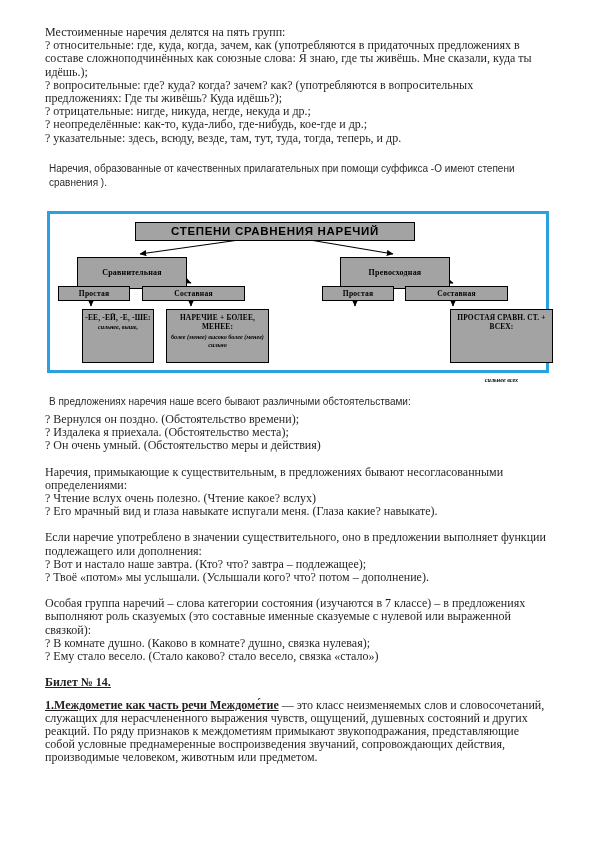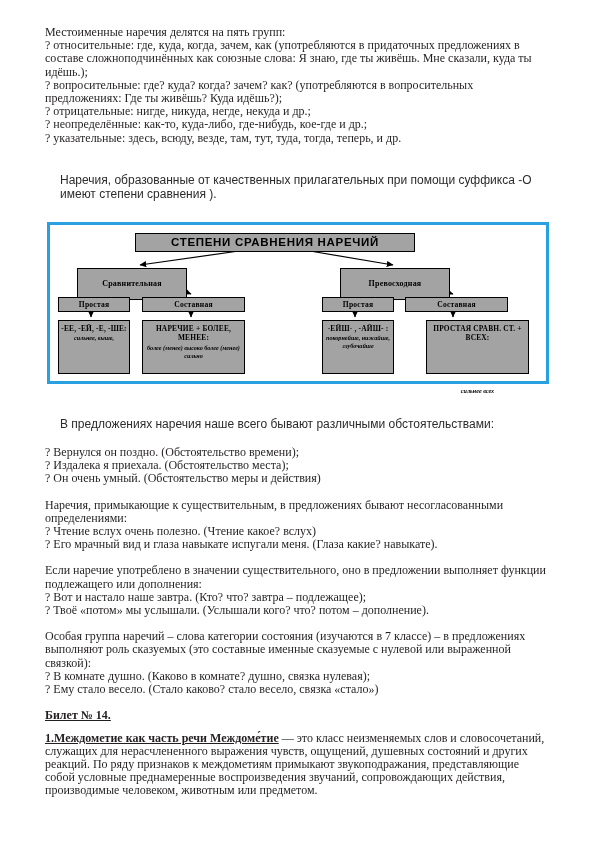--- a/index.html
+++ b/index.html
@@ -25,23 +25,23 @@
   }
   p.serif {
     font-family: "Liberation Serif", serif;
     font-size: 12px;
     line-height: 13.2px;
     margin: 0;
     text-align: left;
   }
   p.sans {
     font-family: "Liberation Sans", sans-serif;
-    font-size: 12px;
+    font-size: 10px;
     line-height: 14.4px;
-    margin: 15px;
+    margin: 4px;
     color: #2b2b2b;
   }
   .gap-sm { height: 9px; }
   .gap-md { height: 13px; }
   .gap-lg { height: 18px; }
   .bold-ul {
     font-weight: bold;
     text-decoration: underline;
   }
 
@@ -98,20 +98,21 @@
   .lvl3.a { left: 8px;   top: 72px; width: 72px; }
   .lvl3.b { left: 92px;  top: 72px; width: 103px; }
   .lvl3.c { left: 272px; top: 72px; width: 72px; }
   .lvl3.d { left: 355px; top: 72px; width: 103px; }
   .leaf {
     top: 95px;
     height: 54px;
     font-family: "Liberation Serif", serif;
     padding: 3px 2px;
     justify-content: flex-start;
+    margin-left: 24px;
   }
   .leaf.a { left: 8px;   width: 72px; }
   .leaf.b { left: 92px;  width: 103px; }
   .leaf.c { left: 272px; width: 72px; }
   .leaf.d { left: 376px; width: 103px; gap: 43px; }
   .leaf .hd {
     font-size: 7.4px;
     font-weight: bold;
     letter-spacing: 0.2px;
     line-height: 9.6px;
@@ -180,24 +181,20 @@
       <div class="dbox leaf a">
         <div class="hd">-ЕЕ, -ЕЙ, -Е, -ШЕ:</div>
         <div class="ex">сильнее, выше,</div>
       </div>
 
       <div class="dbox leaf b">
         <div class="hd">НАРЕЧИЕ + БОЛЕЕ, МЕНЕЕ:</div>
         <div class="ex">более (менее) высоко более (менее) сильно</div>
       </div>
 
-      <div class="dbox leaf c">
-        <div class="hd">-ЕЙШ- , -АЙШ- :</div>
-        <div class="ex">покорнейше, нижайше, глубочайше</div>
-      </div>
 
       <div class="dbox leaf d">
         <div class="hd">ПРОСТАЯ СРАВН. СТ. + ВСЕХ:</div>
         <div class="ex">сильнее всех</div>
       </div>
 
     </div>
   </div>
 
   <div class="gap-lg"></div>

